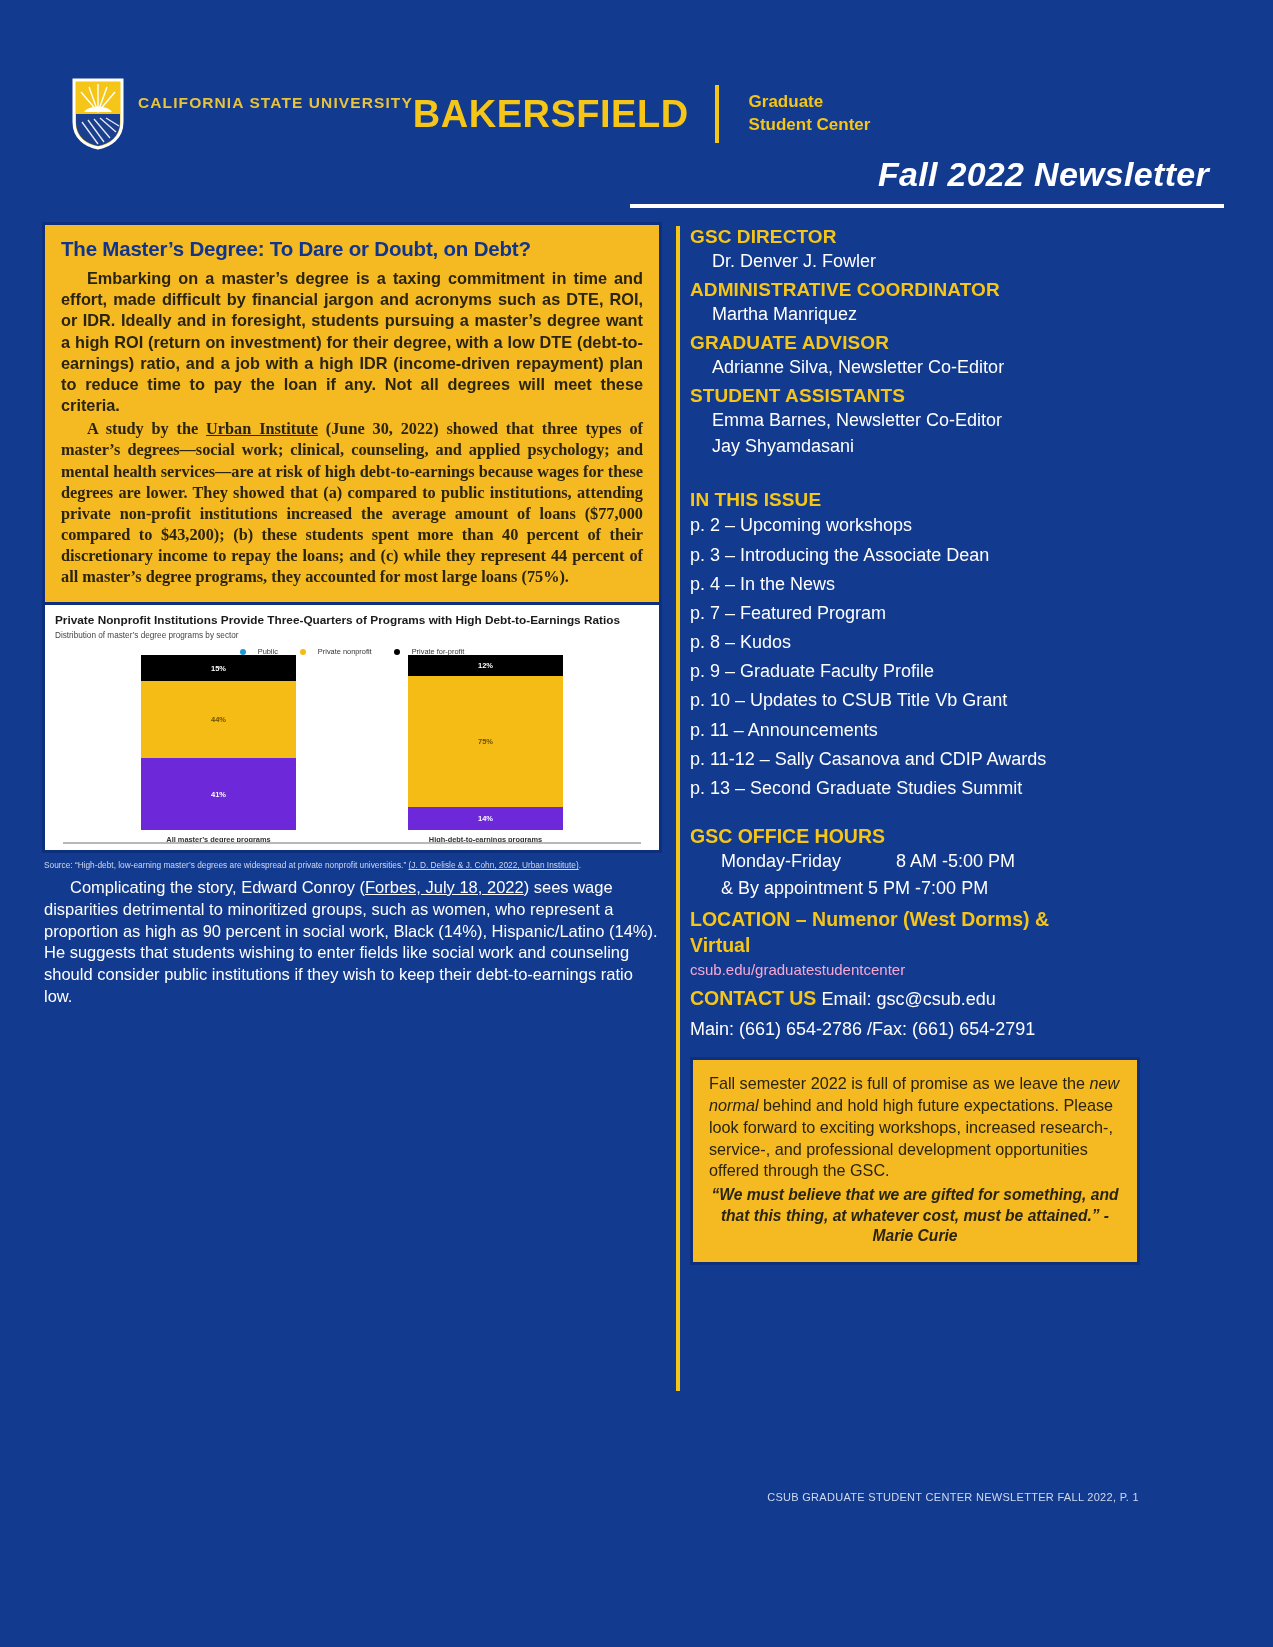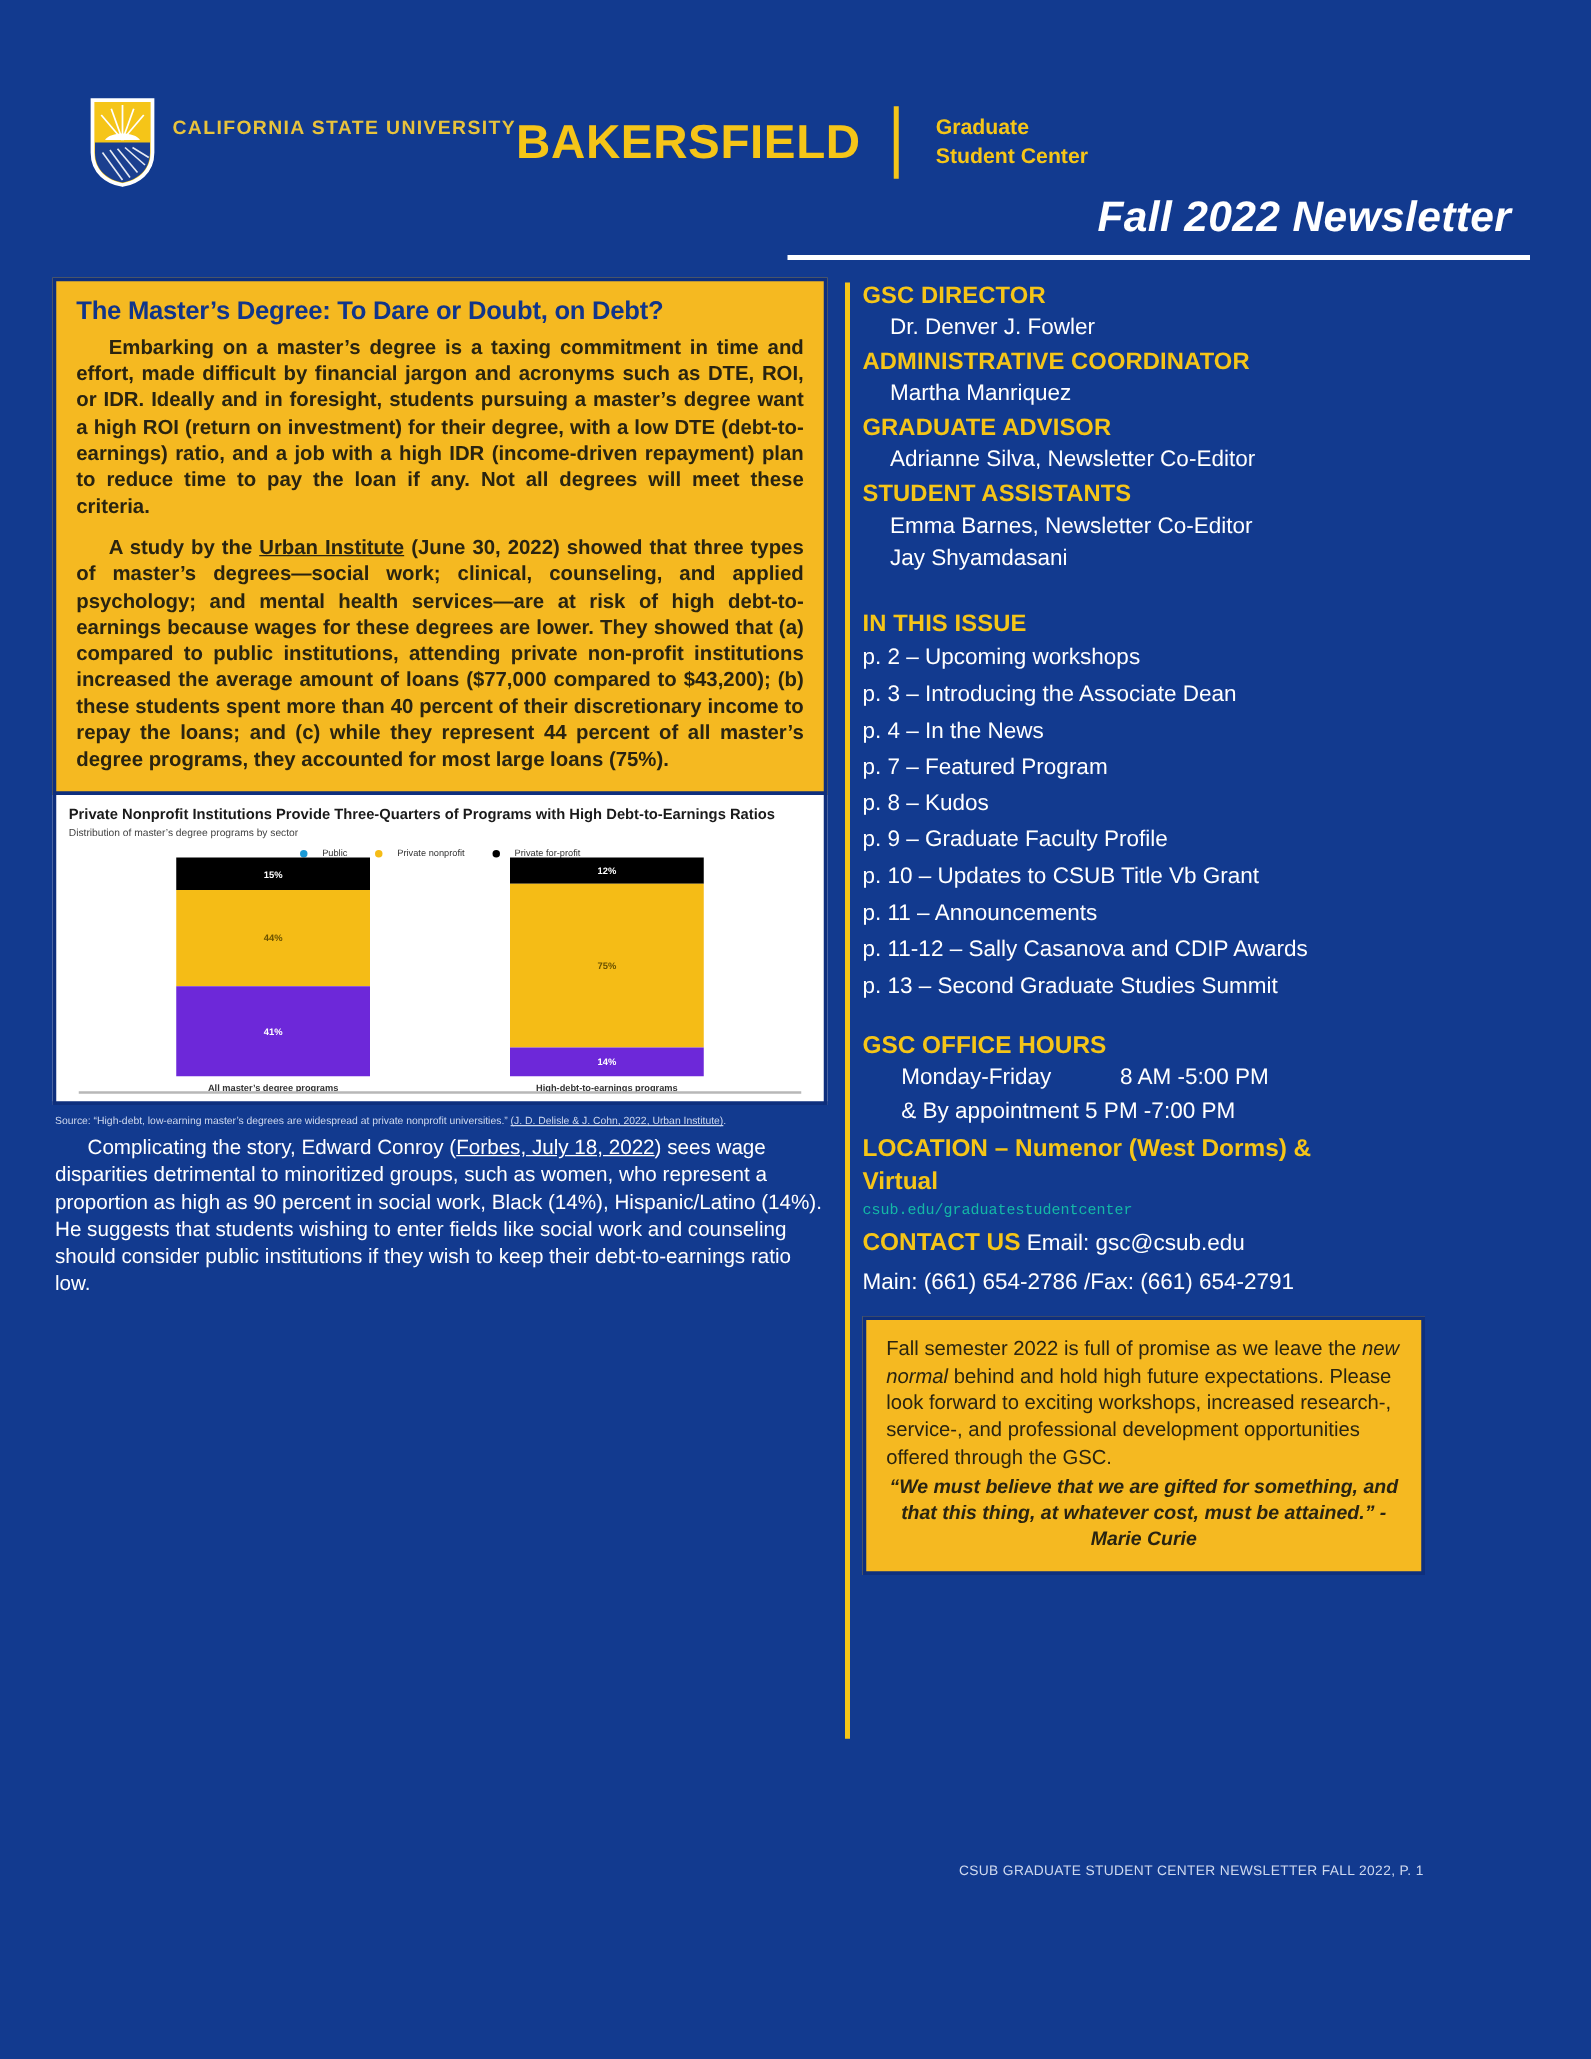--- a/index.html
+++ b/index.html
@@ -106,21 +106,21 @@
   }
 
   .article-p {
     color: #2a2410;
     font-size: 16.3px;
     line-height: 1.3;
     text-align: justify;
     text-indent: 26px;
     font-weight: 600;
   }
-  .article-p + .article-p { margin-top: 12px; }
+  .article-p + .article-p { margin-top: 2px; font-family: Liberation Serif, serif; }
   .article-p u { text-decoration: underline; }
 
   
   .chart-box {
     background: #ffffff;
     border: 3px solid #0e2f7d;
     border-top: none;
     padding: 8px 10px 6px 10px;
   }
 
@@ -265,24 +265,23 @@
   .hours-row .hr-days { display: inline-block; width: 175px; }
 
   .loc-head {
     color: #f5c518;
     font-size: 19.5px;
     font-weight: bold;
     line-height: 1.35;
     margin-top: 4px;
   }
   .loc-url {
-    color: #14b8a6;
-    font-size: 12px;
+    color: #f9a8d4;
+    font-size: 15px;
     line-height: 1.5;
-    font-family: Liberation Mono, monospace;
   }
   .contact-line {
     font-size: 18px;
     line-height: 1.5;
     margin-top: 3px;
   }
   .contact-line b { color: #f5c518; font-size: 19.5px; }
   .contact-line span { color: #ffffff; }
 
   .quote-box {

